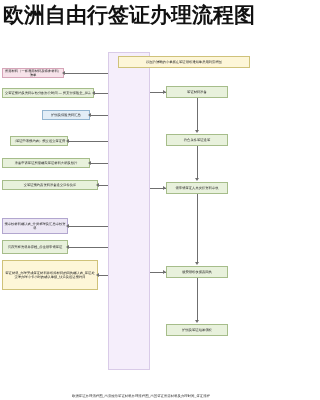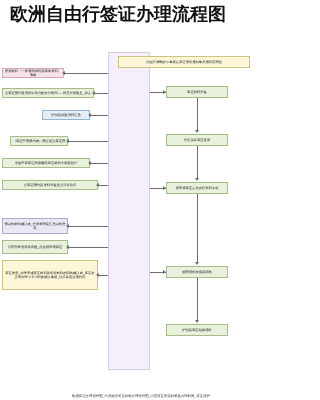--- a/index.html
+++ b/index.html
@@ -17,26 +17,26 @@
     position: relative;
     width: 282px;
     height: 400px;
     background: #ffffff;
   }
   .title {
     position: absolute;
     left: 0;
     top: 2px;
     width: 282px;
-    font-size: 18px;
+    font-size: 21px;
     line-height: 25px;
     font-weight: 700;
     color: #111111;
     letter-spacing: 0px;
-    padding: 0 10px;
+    padding: 0 3px;
     box-sizing: border-box;
   }
   .canvas {
     position: absolute;
     left: 0;
     top: 52px;
     width: 282px;
     height: 348px;
     background: #ffffff;
   }

